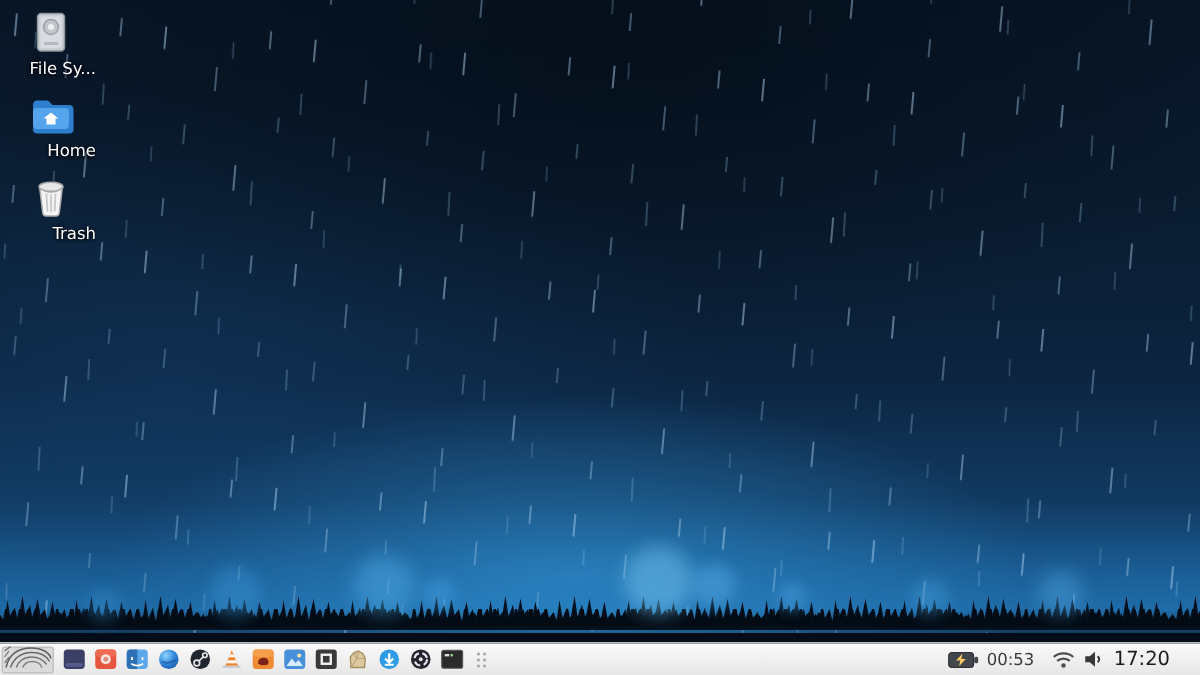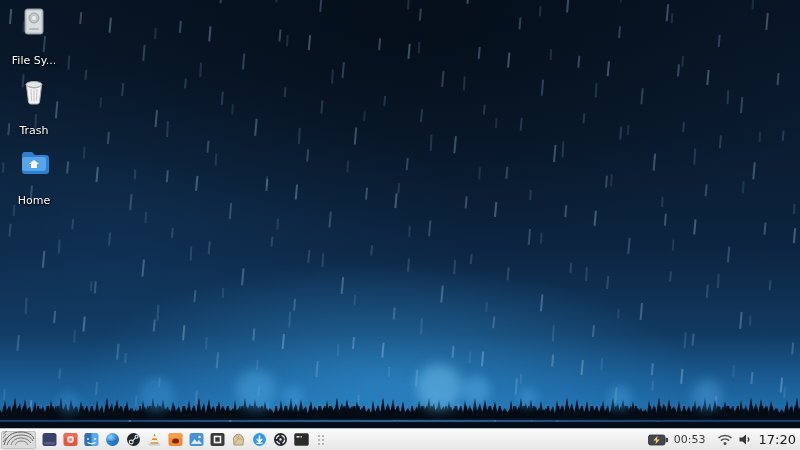--- a/index.html
+++ b/index.html
@@ -27,31 +27,31 @@
   .b6{left:608px;top:386px;width:24px;height:24px;background:rgba(70,160,220,.40);filter:blur(5px);}
   .b7{left:692px;top:380px;width:30px;height:30px;background:rgba(85,170,230,.40);filter:blur(6px);}
   .b8{left:58px; top:392px;width:22px;height:22px;background:rgba(60,150,215,.35);filter:blur(5px);}
   .b9{left:518px;top:388px;width:20px;height:20px;background:rgba(75,160,225,.38);filter:blur(4px);}
 
   
   .dicons { position:absolute; left:4px; top:6px; width:60px; }
   .dicon { width:60px; margin-bottom:9px; text-align:center; cursor:default; }
   .dicon .glyph { display:block; margin:0 auto; width:32px; height:32px; }
   .dicon .lbl {
-    display:block; margin-top:16px; font-size:11px; line-height:13px; color:#fff;
+    display:block; margin-top:1px; font-size:11px; line-height:13px; color:#fff;
     text-shadow:0 1px 2px rgba(0,0,0,.95), 0 0 3px rgba(0,0,0,.8);
-    white-space:nowrap; overflow:hidden;
+    white-space:nowrap; overflow:hidden;text-align:right;
   }
 
   
   .panel {
     position:absolute; left:0; bottom:0; width:800px; height:22px;
     background:linear-gradient(180deg,#fafafa 0%,#efefef 55%,#e7e7e7 100%);
     border-top:1px solid #b7bec4;
-    display:flex; align-items:center; padding:0 4px 0 1px; gap:6px;
+    display:flex; align-items:center; padding:0 20px 0 1px; gap:6px;
   }
   .whisker {
     width:35px; height:18px; border-radius:2px; background:#dbdbdb;
     display:flex; align-items:center; justify-content:center; cursor:pointer;
     border:1px solid #c2c2c2;
   }
   .launch { width:15px; height:15px; position:relative; cursor:pointer; flex:0 0 auto; }
   .launch svg { display:block; }
   .sep-dots {
     width:7px; height:14px; margin-left:2px;
@@ -126,37 +126,37 @@
           <circle cx="16" cy="12" r="2" fill="#eceef0"></circle>
           <rect x="11" y="22" width="10" height="2" rx="1" fill="#b3b9be"></rect>
         </svg>
       </span>
       <span class="lbl">File Sy...</span>
     </div>
 
     <div class="dicon">
       <span class="glyph">
         <svg width="32" height="32">
+          <path d="M4,9 q0,-3 3,-3 h7 l3,3 h11 q3,0 3,3 v13 q0,3 -3,3 H7 q-3,0 -3,-3 Z" fill="#2f7fd0"></path>
+          <path d="M4,13 q0,-2 2.5,-2 h19 q2.5,0 2.5,2 v9 q0,3 -3,3 H7 q-3,0 -3,-3 Z" fill="#55a4ec"></path>
+          <path d="M16,14 l-5,4 h2 v4 h6 v-4 h2 Z" fill="#ffffff"></path>
+        </svg>
+      </span>
+      <span class="lbl">Home</span>
+    </div>
+
+    <div class="dicon">
+      <span class="glyph">
+        <svg width="32" height="32">
           <ellipse cx="16" cy="8.5" rx="8" ry="3" fill="#e6e6e6" stroke="#a8a8a8" stroke-width="1"></ellipse>
           <path d="M8.5,9.5 L10.5,26 q0.3,2 2.2,2 h6.6 q1.9,0 2.2,-2 L23.5,9.5 Q20,12 16,12 T8.5,9.5 Z" fill="#f4f4f4" stroke="#ababab" stroke-width="1"></path>
           <path d="M13,13 l0.6,12 M16,13.5 l0,12 M19,13 l-0.6,12" stroke="#c9c9c9" stroke-width="1.2" fill="none"></path>
         </svg>
       </span>
       <span class="lbl">Trash</span>
-    </div>
-
-    <div class="dicon">
-      <span class="glyph">
-        <svg width="32" height="32">
-          <path d="M4,9 q0,-3 3,-3 h7 l3,3 h11 q3,0 3,3 v13 q0,3 -3,3 H7 q-3,0 -3,-3 Z" fill="#2f7fd0"></path>
-          <path d="M4,13 q0,-2 2.5,-2 h19 q2.5,0 2.5,2 v9 q0,3 -3,3 H7 q-3,0 -3,-3 Z" fill="#55a4ec"></path>
-          <path d="M16,14 l-5,4 h2 v4 h6 v-4 h2 Z" fill="#ffffff"></path>
-        </svg>
-      </span>
-      <span class="lbl">Home</span>
     </div>
 
   </div>
 
   <div class="panel">
 
     <div class="whisker">
       <span>
         <svg width="33" height="16">
           <path d="M2,15 C4,6 10,2 19,2 C26,2 31,5 32,9" stroke="#5f5f5f" stroke-width="1" fill="none"></path>

